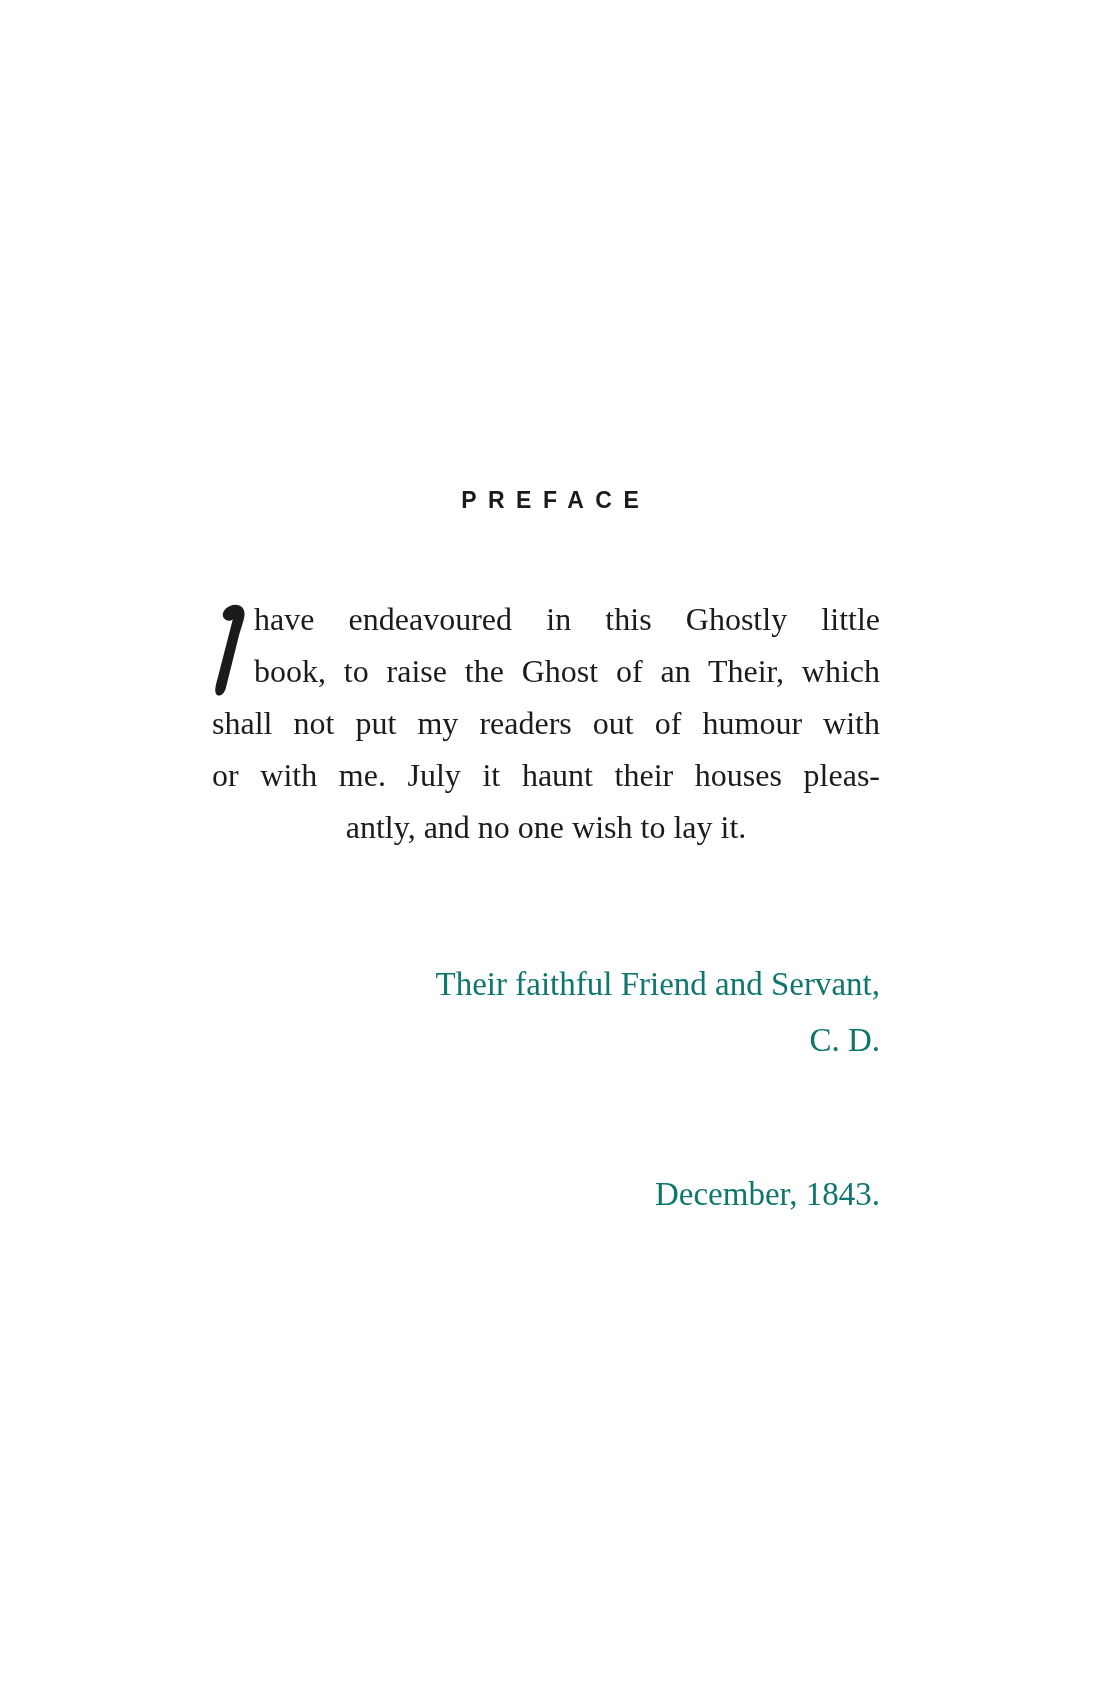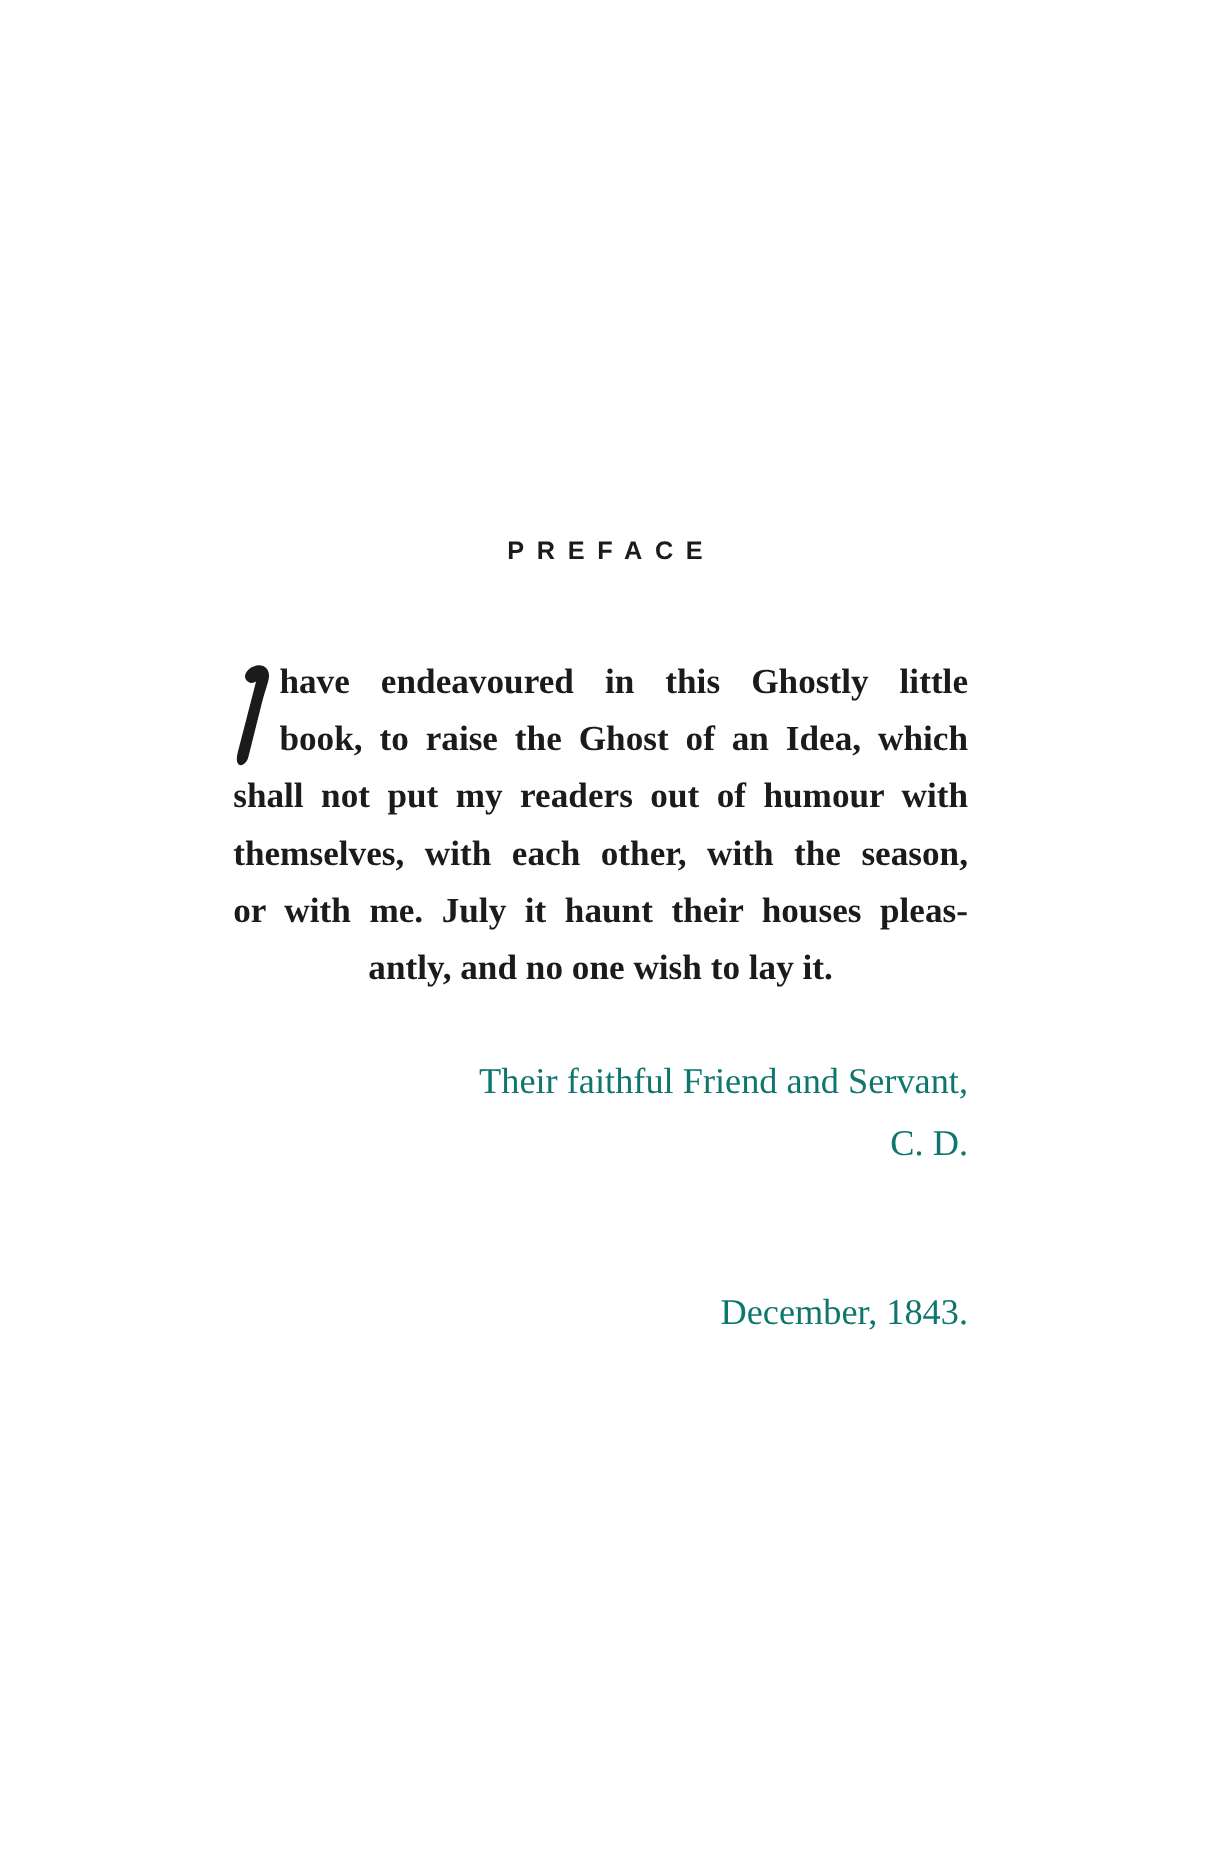--- a/index.html
+++ b/index.html
@@ -32,21 +32,20 @@
     color: #1b1b1b;
   }
   .body-block {
     position: absolute;
     top: 593px;
     left: 212px;
     width: 668px;
     font-size: 32px;
     line-height: 52px;
     color: #1b1b1b;
-    font-weight: bold;
   }
   .dropcap-float {
     float: left;
     width: 42px;
     height: 104px;
   }
   .dropcap-float svg {
     display: block;
     margin-top: 10px;
   }
@@ -100,23 +99,22 @@
                  L 13.5 92
                  C 11.5 100 4.5 103 2.5 97.5
                  C 1 93 3.5 86 5.5 78
                  L 21 18
                  C 17.5 20.5 12.5 19.5 10.5 15
                  C 8.5 9.5 15.5 2 24 2 Z"></path>
       </svg>
     </div>
 
     <div class="line just">have endeavoured in this Ghostly little</div>
-    <div class="line just">book, to raise the Ghost of an Idea, which</div>
+    <div class="line just">book, to raise the Ghost of an Their, which</div>
     <div class="line just">shall not put my readers out of humour with</div>
-    <div class="line just">themselves, with each other, with the season,</div>
     <div class="line just">or with me. July it haunt their houses pleas-</div>
     <div class="line last-line">antly, and no one wish to lay it.</div>
   </div>
 
   <div class="signoff closing">Their faithful Friend and Servant,</div>
 
   <div class="signoff initials">C. D.</div>
 
   <div class="signoff date">December, 1843.</div>
 

